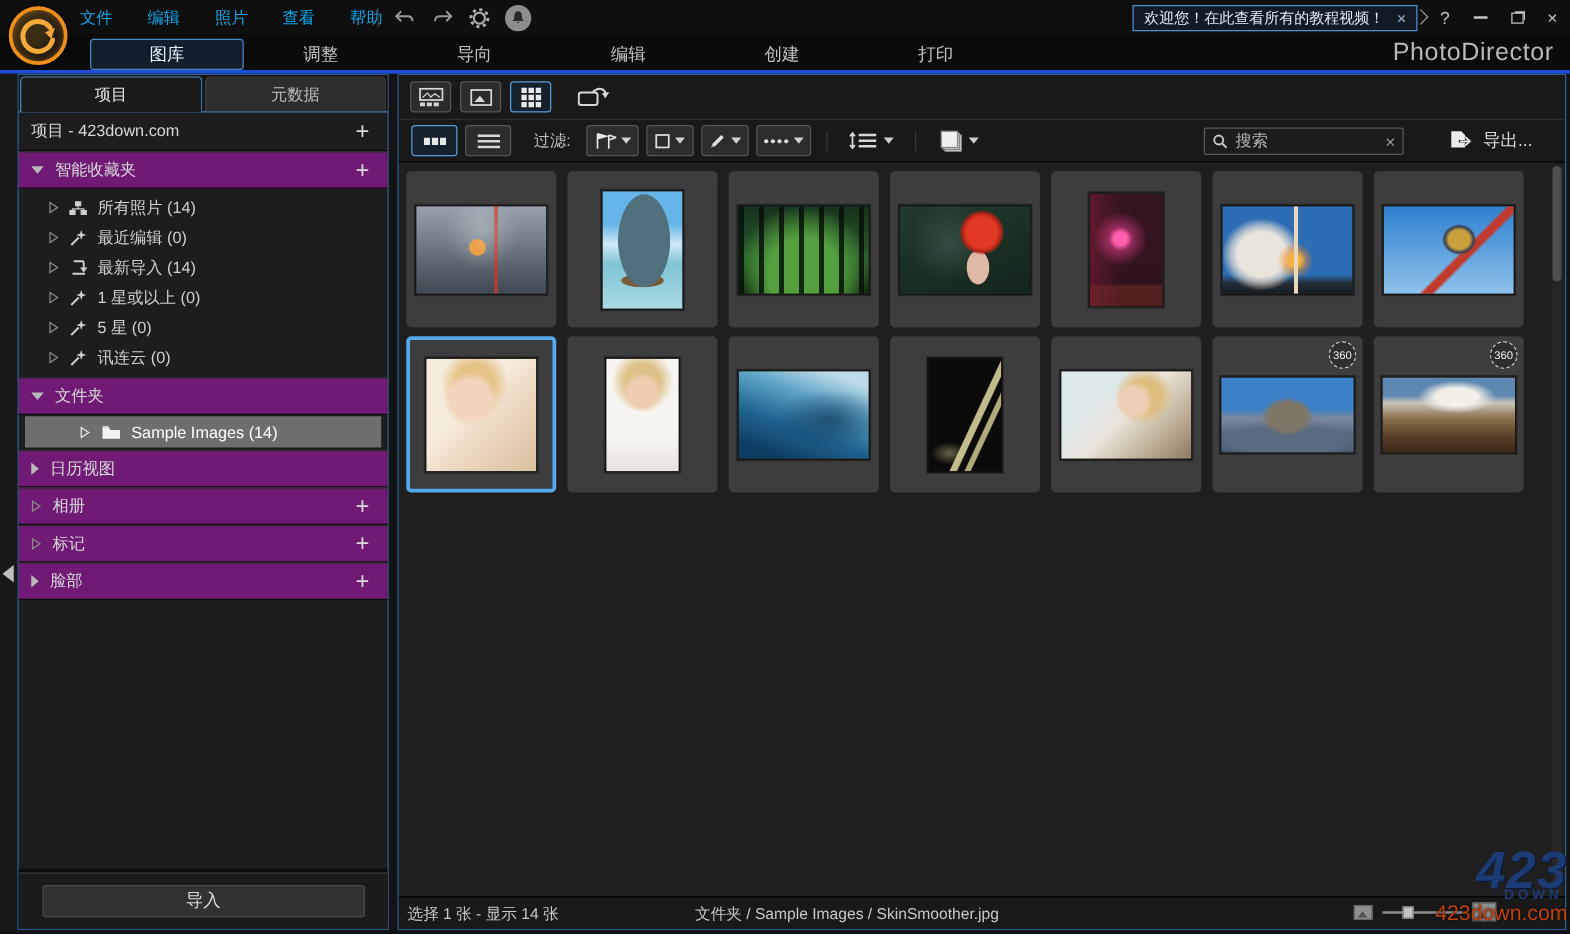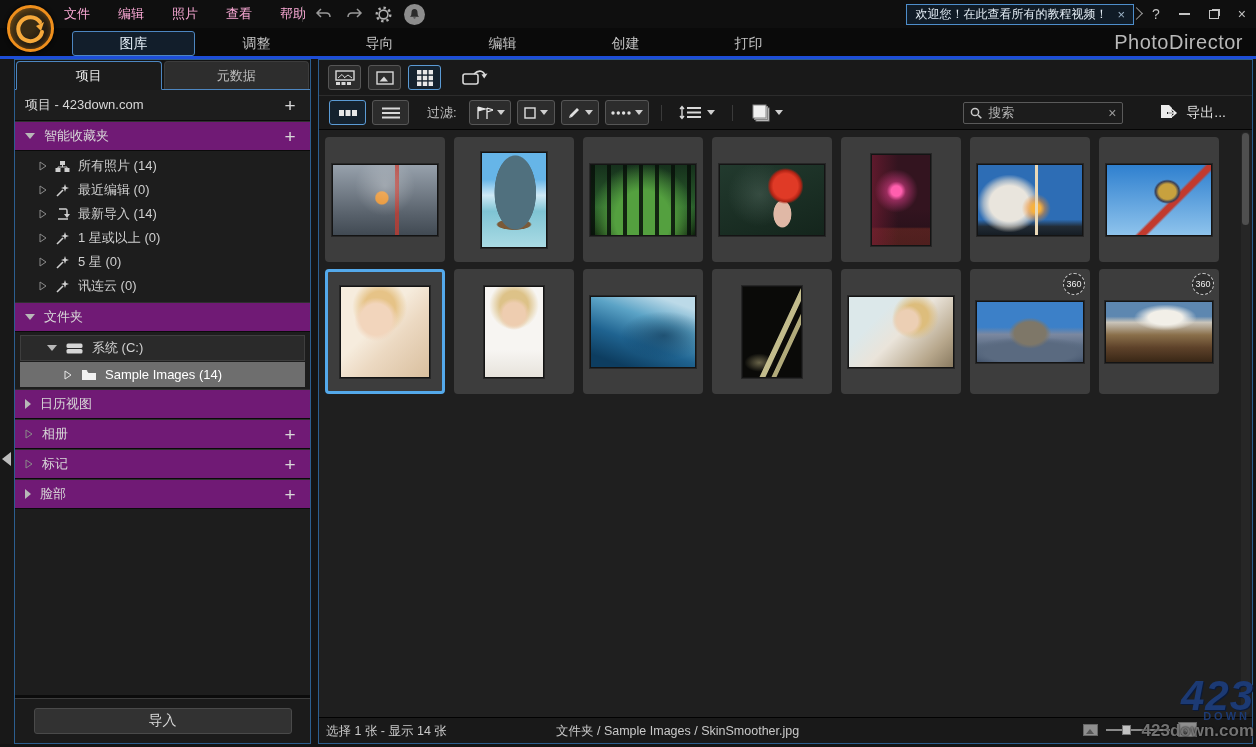--- a/index.html
+++ b/index.html
@@ -5,21 +5,21 @@
   * { margin:0; padding:0; box-sizing:border-box; }
   body { background:#000; font-family:"Liberation Sans", sans-serif; }
   #app { position:relative; width:1256px; height:747px; background:#141414; overflow:hidden; color:#cfcfcf; }
 
   
   .titlebar { position:absolute; left:0; top:0; right:0; height:28px; background:#0f0f0f; }
   .logo { position:absolute; left:7px; top:5px; width:47px; height:47px; z-index:9; border-radius:50%;
           background:radial-gradient(circle at 35% 35%, #3a2c14 0 30%, #191511 70%);
           border:3px solid #ef8f1c; box-shadow:0 0 6px rgba(240,150,30,.45) inset, 0 0 4px #000; }
   .logo svg { position:absolute; left:4px; top:4px; }
-  .menubar { position:absolute; left:64px; top:0; height:28px; display:flex; align-items:center; gap:28px; font-size:13px; color:#f9a8d4; }
+  .menubar { position:absolute; left:64px; top:0; height:28px; display:flex; align-items:center; gap:28px; font-size:13px; color:#0ea5e9; }
   .menu-item { cursor:default; }
   .quick-tools { position:absolute; left:302px; top:0; height:28px; display:flex; align-items:center; gap:12px; }
   .vsep { width:1px; height:16px; background:#3a3a3a; }
   .bell-circle { width:21px; height:21px; border-radius:50%; background:#8d8d8d; display:flex; align-items:center; justify-content:center; }
   .notif { position:absolute; right:122px; top:4px; height:21px; border:1px solid #4e8ecb; background:#101b26; display:flex; align-items:center; padding:0 8px; gap:10px; font-size:12px; color:#e3ecf4; }
   .notif-arrow { position:absolute; right:115px; top:9px; width:9px; height:9px; border-top:1px solid #9a9a9a; border-right:1px solid #9a9a9a; transform:rotate(45deg); }
   .notif-x { color:#9db4c8; font-size:13px; }
   .win-controls { position:absolute; right:10px; top:0; height:28px; display:flex; align-items:center; gap:19px; color:#c4c4c4; font-size:14px; }
   .ic-min { width:11px; height:2px; background:#c4c4c4; }
   .ic-max { width:10px; height:9px; border:1px solid #c4c4c4; box-shadow:2px -2px 0 -1px #c4c4c4; }
@@ -149,21 +149,21 @@
   .thumb-slider { position:absolute; right:55px; top:4px; display:flex; align-items:center; gap:8px; }
   .mini-img { width:15px; height:12px; background:#8f8f8f; border:1px solid #666; position:relative; }
   .mini-img.big { width:19px; height:15px; }
   .mini-img::after { content:""; position:absolute; left:2px; bottom:1px; border-left:4px solid transparent; border-right:4px solid transparent; border-bottom:5px solid #555; }
   .slider-track { width:64px; height:2px; background:#8a8a8a; position:relative; }
   .slider-handle { position:absolute; left:16px; top:-4px; width:9px; height:10px; background:#c2c2c2; border:1px solid #777; }
 
   .watermark { position:absolute; right:2px; bottom:8px; z-index:30; text-align:right; line-height:1; }
   .wm-423 { font-size:42px; font-weight:bold; font-style:italic; color:#1c3a74; letter-spacing:1px; text-shadow:1px 1px 0 #0a1a3a; }
   .wm-down { font-size:11px; font-weight:bold; color:#1c3a74; letter-spacing:3px; margin:-6px 4px 0 0; }
-  .wm-site { font-size:17px; font-weight:bold; color:#737373; text-shadow:0 0 2px #000; margin-top:0; }
+  .wm-site { font-size:17px; font-weight:normal; color:#c2410c; text-shadow:0 0 2px #000; margin-top:0; }
 
   svg { display:block; }
 </style>
 </head>
 <body>
 
 <div id="app">
 
   <div class="titlebar">
     <div class="menubar">
@@ -339,30 +339,20 @@
           </span>
         <span>讯连云 (0)</span>
       </div>
     </div>
 
     <div class="section-hdr row-flex">
       <span class="tri-down"></span>
       <span>文件夹</span>
     </div>
 
-    <div class="drive-row row-flex">
-      <span class="tri-down"></span>
-      <span class="ticon">
-          <svg width="17" height="11" viewBox="0 0 17 11">
-            <rect x="0.5" y="0.5" width="16" height="4.6" rx="1.5" fill="#d6d6d6"></rect>
-            <rect x="0.5" y="6" width="16" height="4.5" rx="1.5" fill="#d6d6d6"></rect>
-          </svg>
-        </span>
-      <span>系统 (C:)</span>
-    </div>
 
     <div class="folder-row row-flex">
       <span class="hollow-tri">
           <svg width="8" height="10" viewBox="0 0 8 10">
             <path d="M1 1 L7 5 L1 9 Z" fill="none" stroke="#e8e8e8"></path>
           </svg>
         </span>
       <span class="ticon">
           <svg width="16" height="12" viewBox="0 0 16 12">
             <path d="M1 2 H6 L7.5 4 H15 V11 H1 Z" fill="#f2f2f2"></path>

